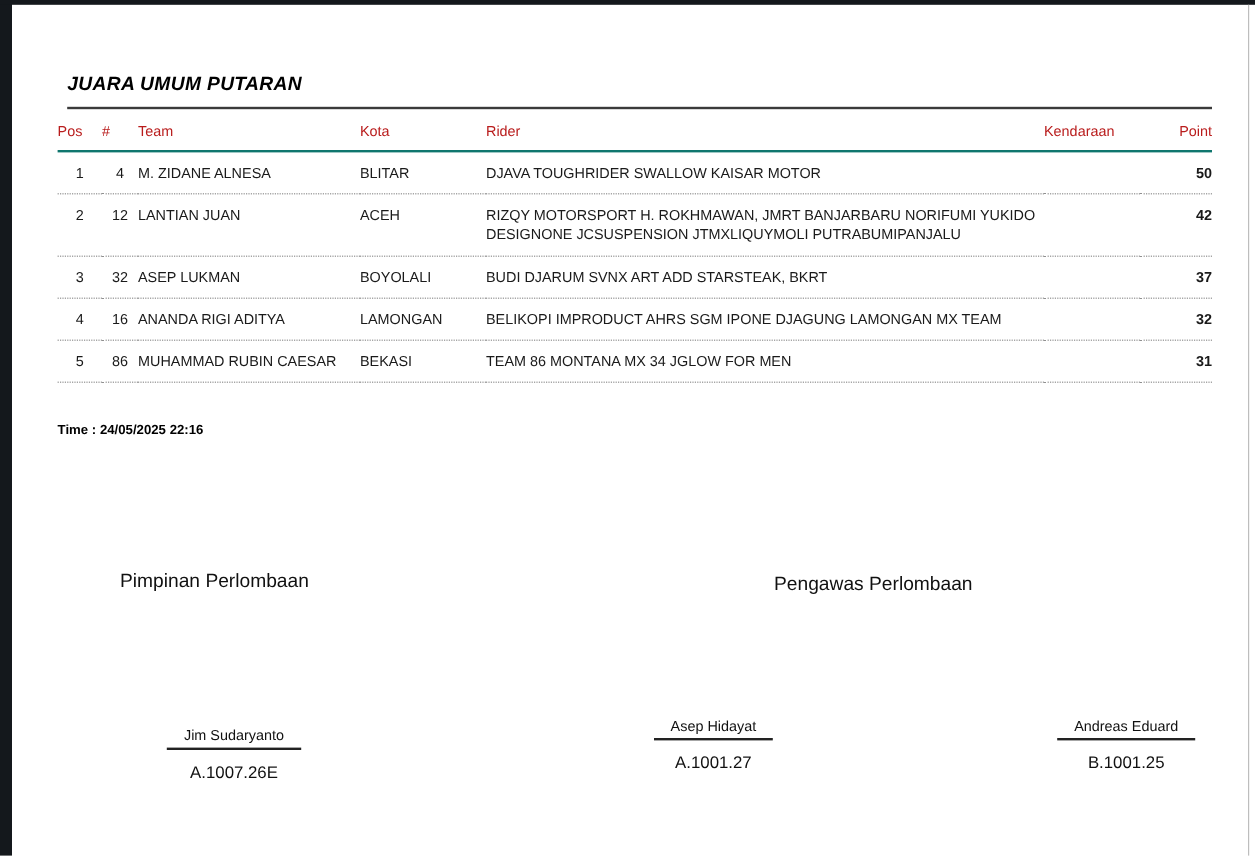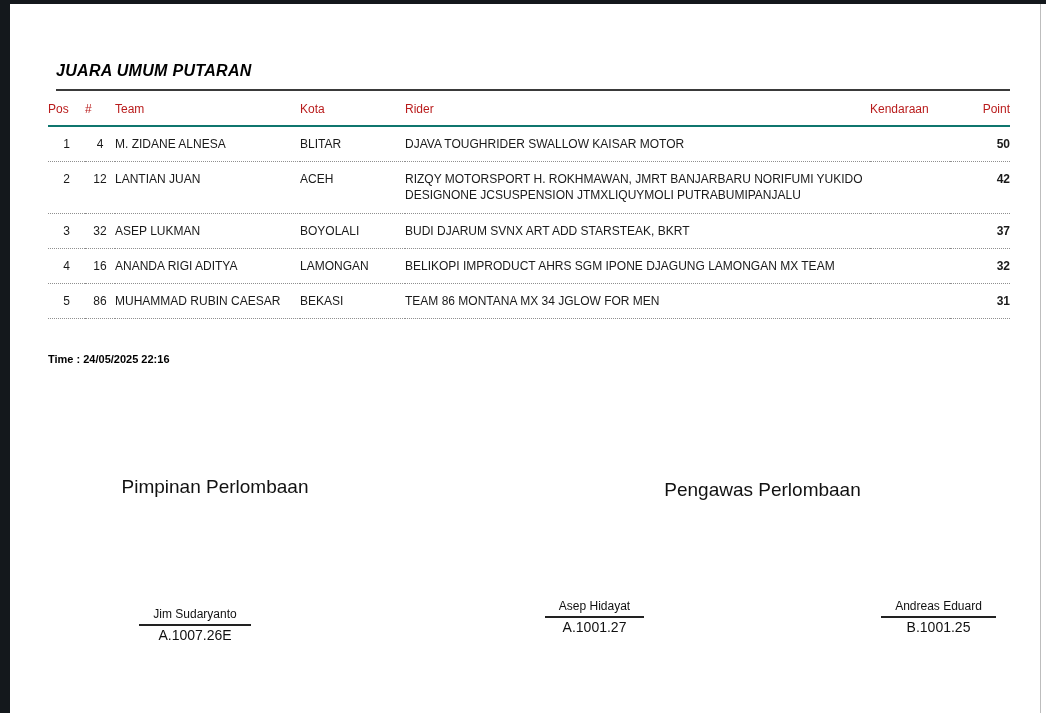--- a/index.html
+++ b/index.html
@@ -48,32 +48,32 @@
     font-size:12px; vertical-align:top;
     padding:9px 6px 9px 0;
     border-bottom:1px dotted #8f8f8f;
     line-height:1.35;
   }
   table.results td.center { text-align:center; padding-right:0; }
   table.results td.point  { text-align:right; font-weight:bold; padding-right:0; }
 
   .time-label { margin-top:34px; font-size:11px; font-weight:bold; color:#000; }
 
-  .sig-heading { position:absolute; font-size:19px; text-align:center; color:#111; }
+  .sig-heading { position:absolute; font-size:16px; color:#111; }
   .sig-heading.left  { left:90px;  top:472px; width:230px; }
   .sig-heading.right { left:635px; top:475px; width:235px; }
 
   .sig { position:absolute; text-align:center; }
   .sig .sig-name {
     display:inline-block;
     font-size:12px; color:#111;
     border-bottom:2px solid #222;
     padding:0 14px 3px 14px;
   }
-  .sig .sig-id { font-size:14px; color:#111; padding-top:1px; }
+  .sig .sig-id { font-size:14px; color:#111; padding-top:10px; }
 
   .sig.jim     { left:85px;  top:600px; width:200px; }
   .sig.asep    { left:492px; top:592px; width:185px; }
   .sig.sutejo  { left:670px; top:592px; width:163px; }
   .sig.andreas { left:836px; top:592px; width:185px; }
 </style>
 </head>
 <body>
 
 <div class="page">

